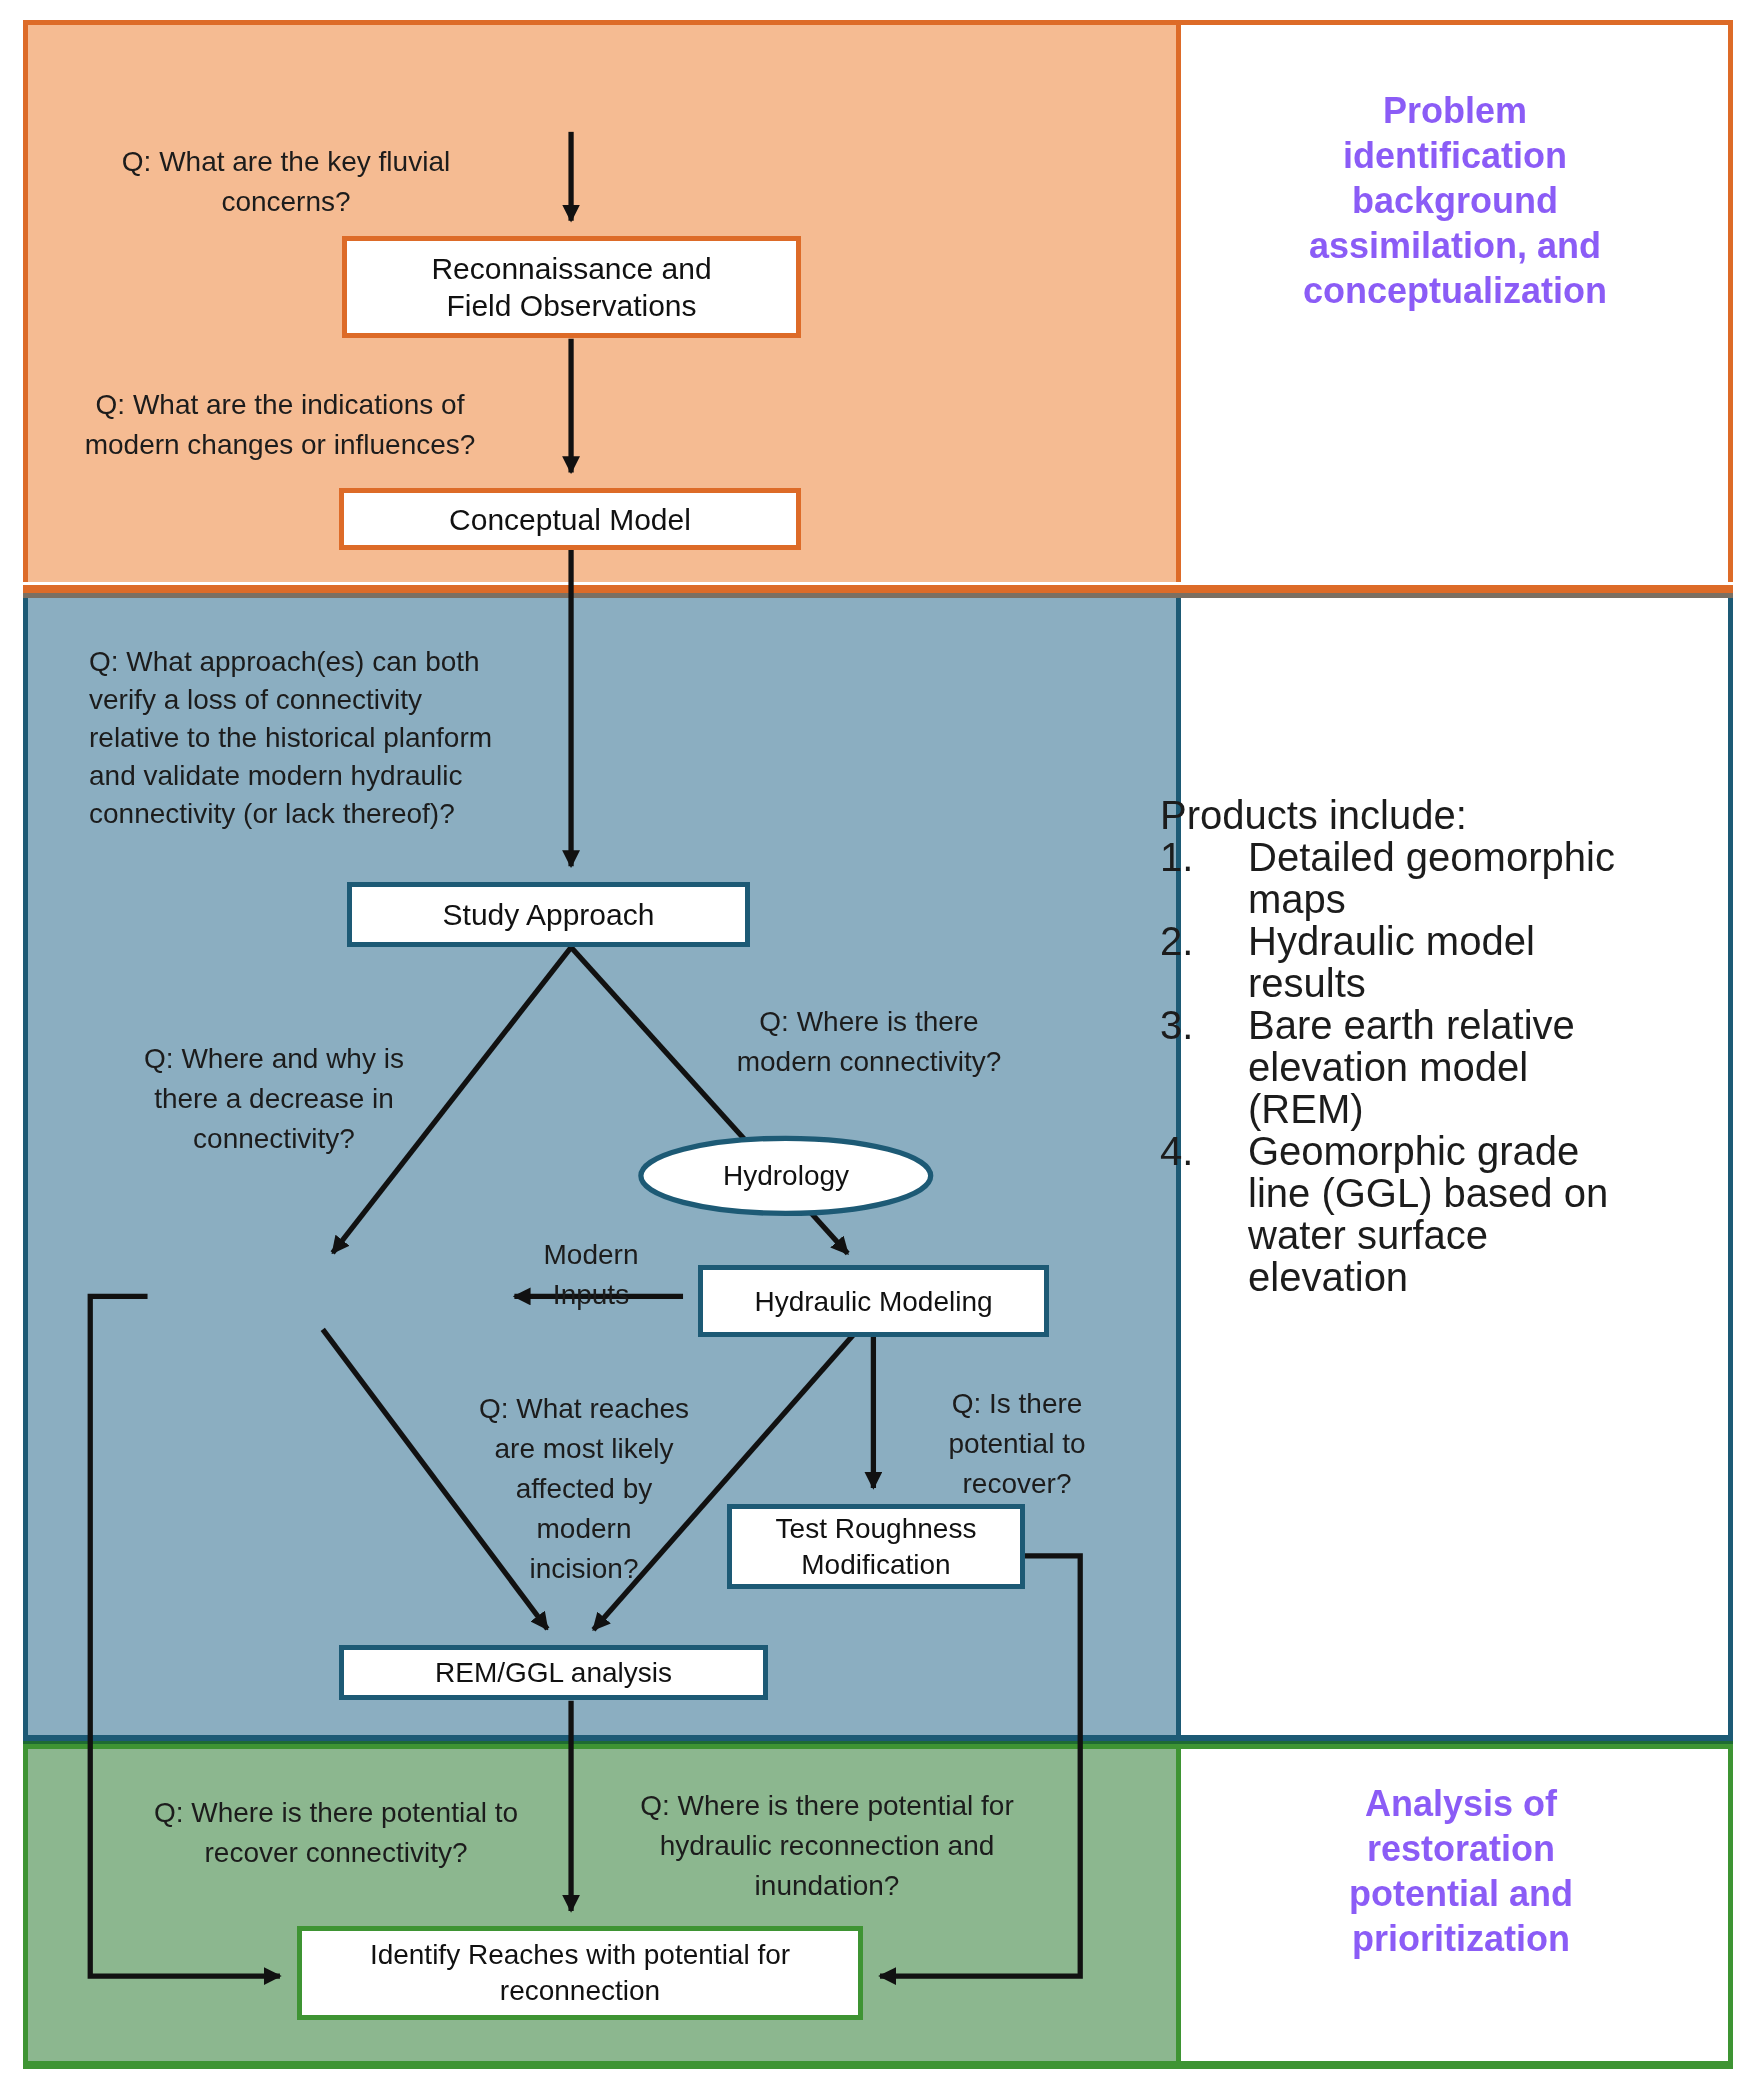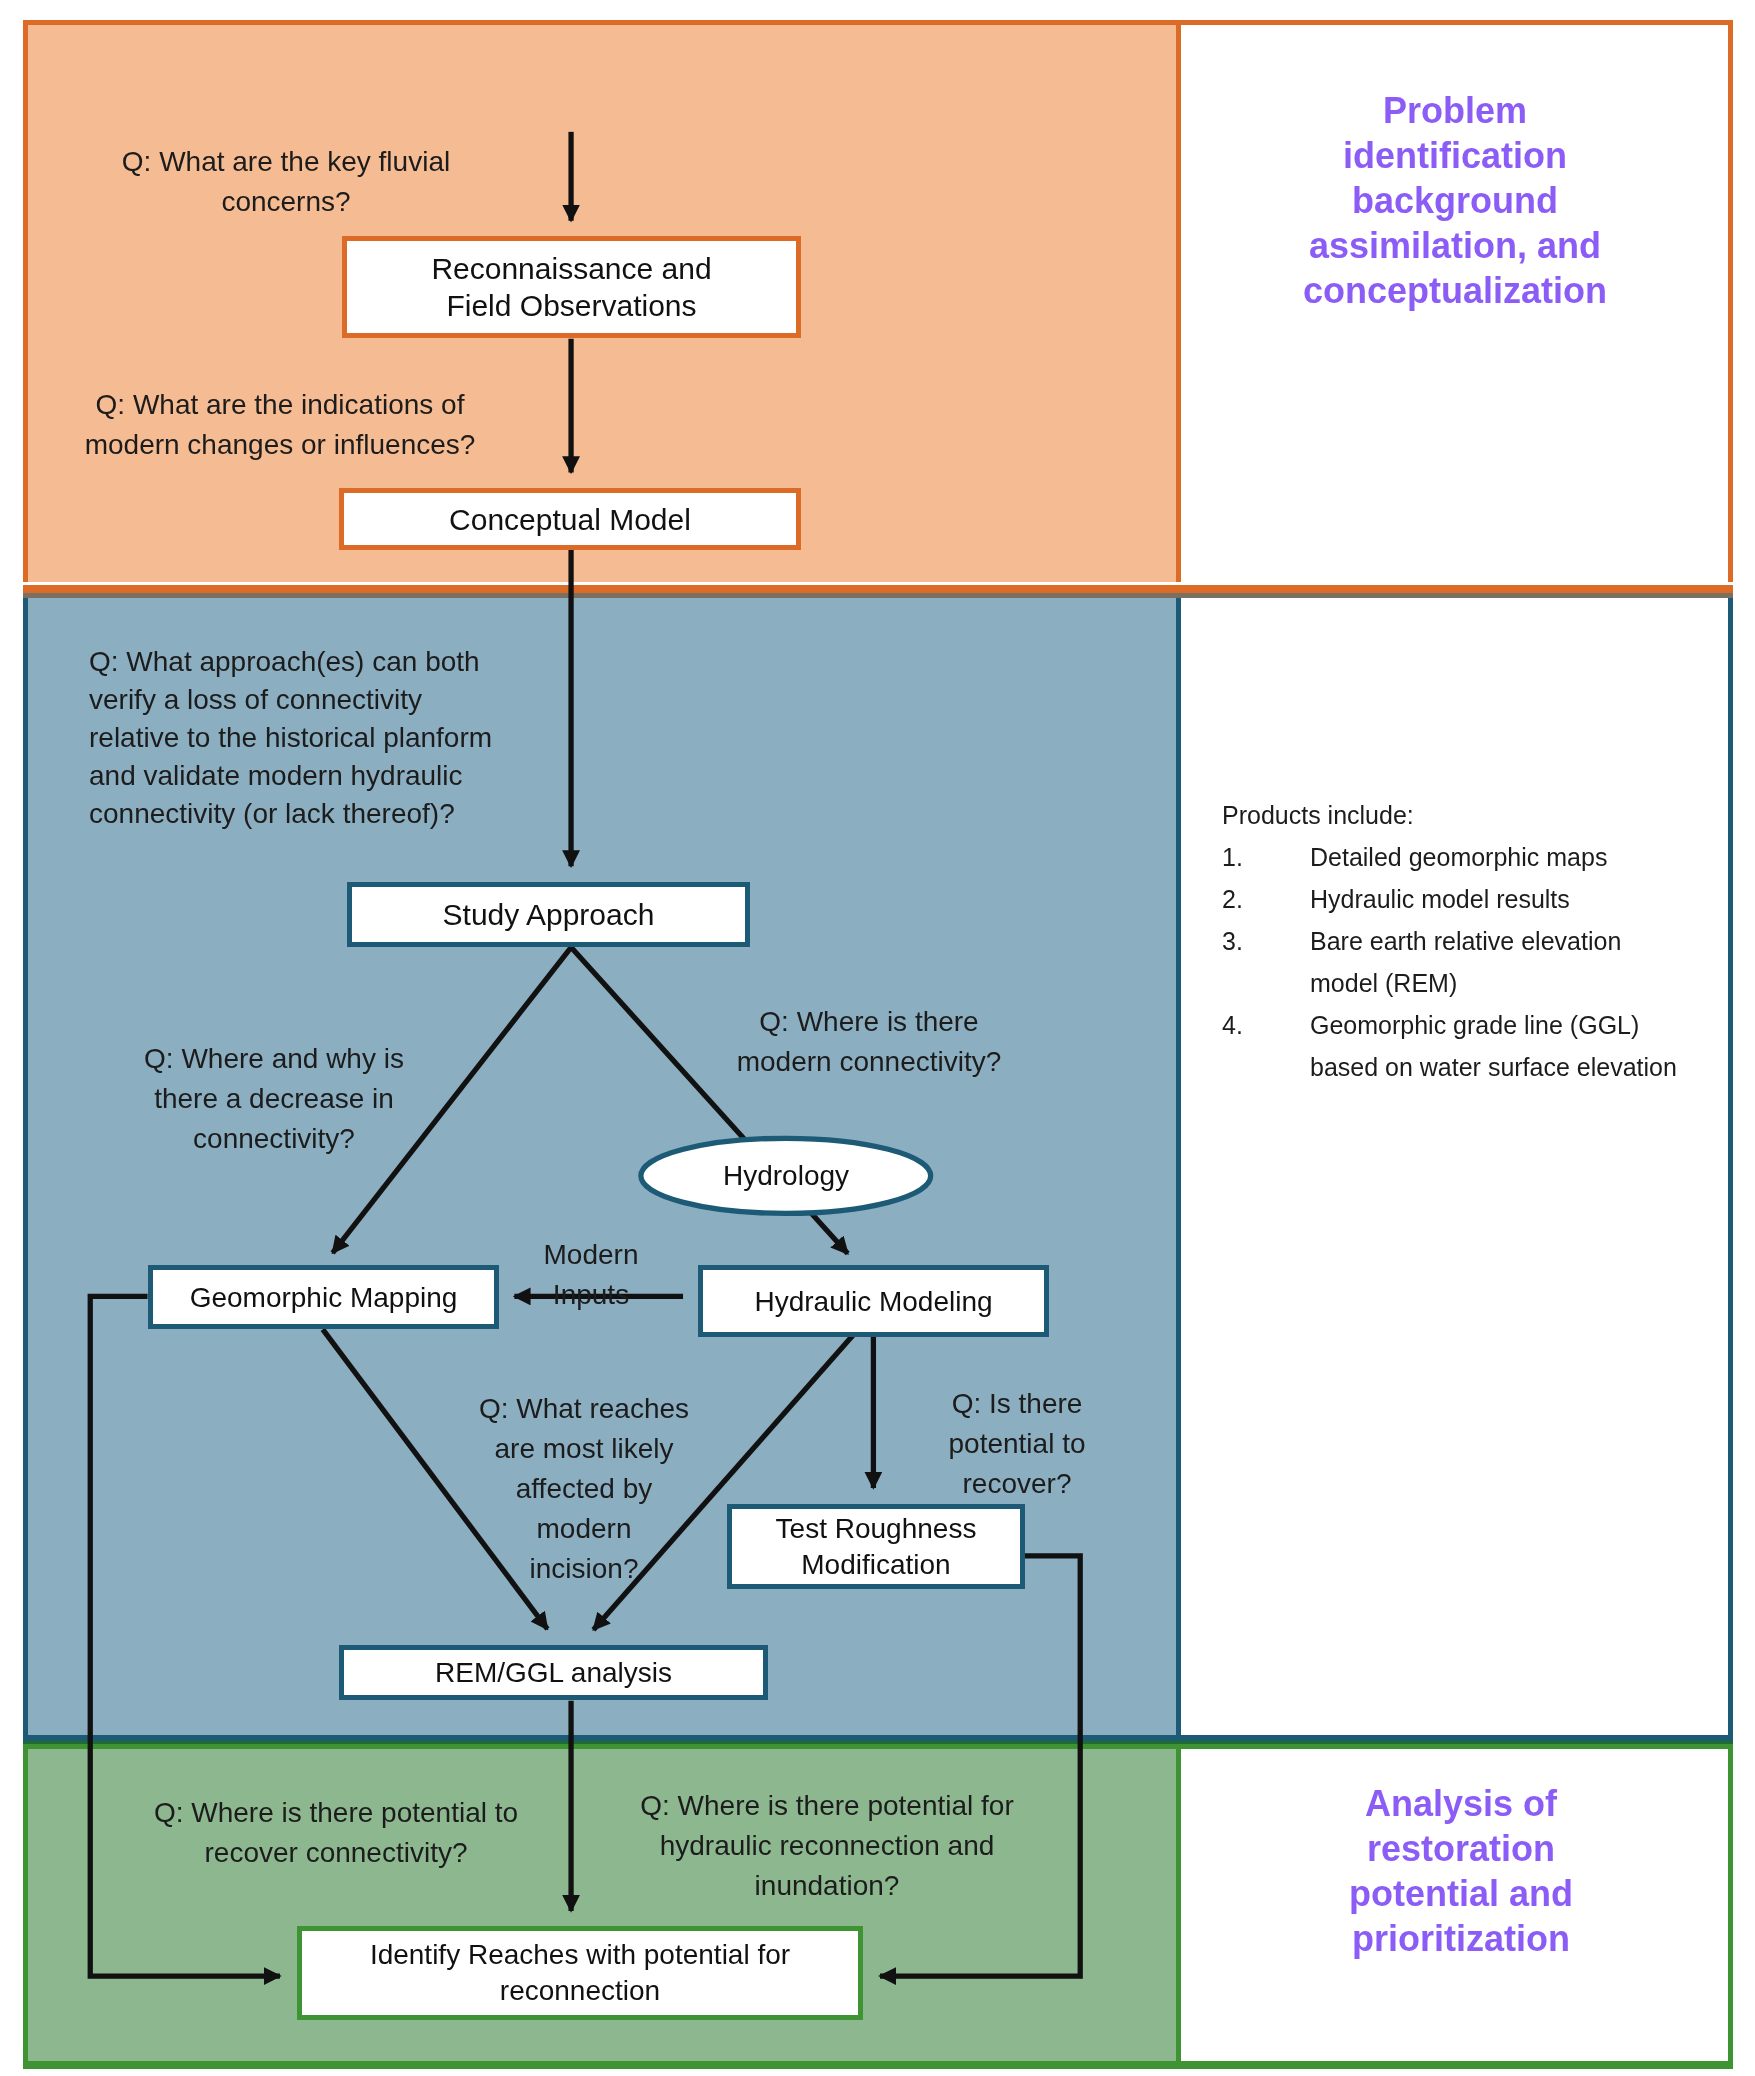--- a/index.html
+++ b/index.html
@@ -30,22 +30,22 @@
   .node span{white-space:pre-line;}
   .bd-orange{border:5.3px solid #DD6B28;}
   .bd-teal{border:5.3px solid #1D5A75;}
   .bd-green{border:5.3px solid #3E9433;}
   
   .label{position:absolute;z-index:4;white-space:pre-line;text-align:center;
          font-size:28px;line-height:40px;color:#1c1c1c;transform:translateX(-50%);}
   .label-left{transform:none;text-align:left;line-height:38px;}
   .panel-title{position:absolute;z-index:4;font-weight:bold;font-size:36px;line-height:45px;
                text-align:center;color:#8b5cf6;transform:translateX(-50%);white-space:pre-line;}
-  .products{position:absolute;z-index:4;left:1222px;top:794px;width:474px;
-            font-size:25px;line-height:42px;color:#1c1c1c;}
+  .products{position:absolute;z-index:4;left:1160px;top:794px;width:474px;
+            font-size:40px;line-height:42px;color:#1c1c1c;}
   .prod-row{display:flex;align-items:flex-start;}
   .prod-num{width:88px;flex:none;}
   .prod-text{flex:1;}
 </style>
 </head>
 <body>
 
 <div class="page">
 
   <div class="section sec-orange">
@@ -89,23 +89,20 @@
 
   <div class="node bd-orange" style="left:342px;top:236px;width:459px;height:102px;">
     <span>Reconnaissance and
 Field Observations</span>
   </div>
   <div class="node bd-orange" style="left:339px;top:488px;width:462px;height:62px;">
     <span>Conceptual Model</span>
   </div>
   <div class="node bd-teal" style="left:347px;top:882px;width:403px;height:65px;">
     <span>Study Approach</span>
-  </div>
-  <div class="node bd-teal" style="left:148px;top:1265px;width:351px;height:64px;font-size:28px;">
-    <span>Geomorphic Mapping</span>
   </div>
   <div class="node" style="left:641px;top:1138px;width:290px;height:75px;background:transparent;border:none;font-size:28px;">
     <span>Hydrology</span>
   </div>
   <div class="node bd-teal" style="left:698px;top:1265px;width:351px;height:72px;font-size:28px;">
     <span>Hydraulic Modeling</span>
   </div>
   <div class="node bd-teal" style="left:727px;top:1504px;width:298px;height:85px;font-size:28px;line-height:36px;">
     <span>Test Roughness
 Modification</span>

